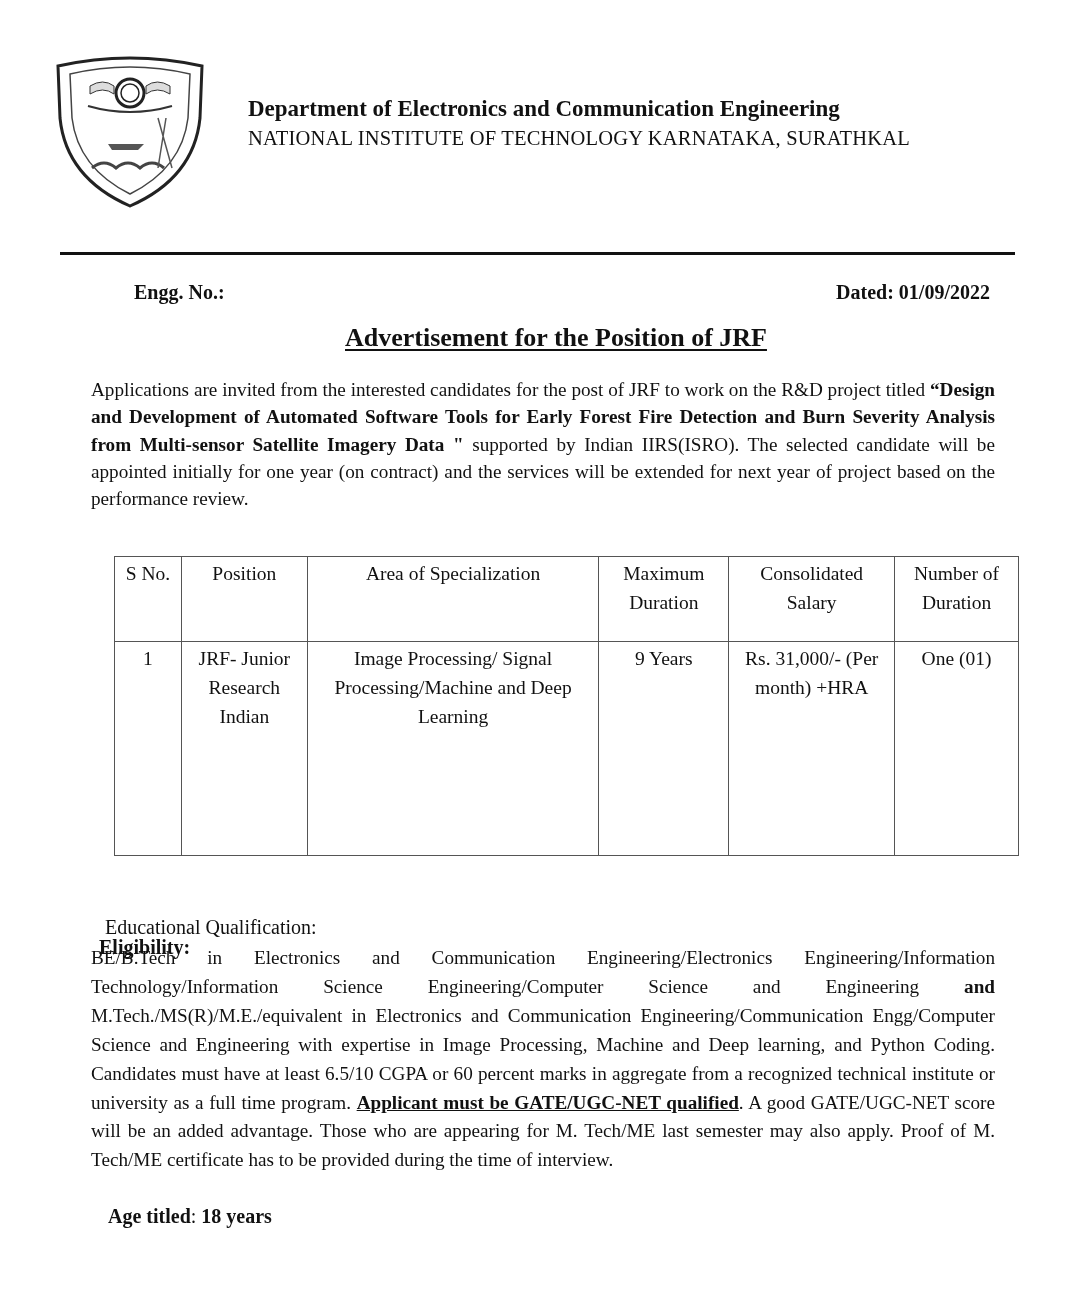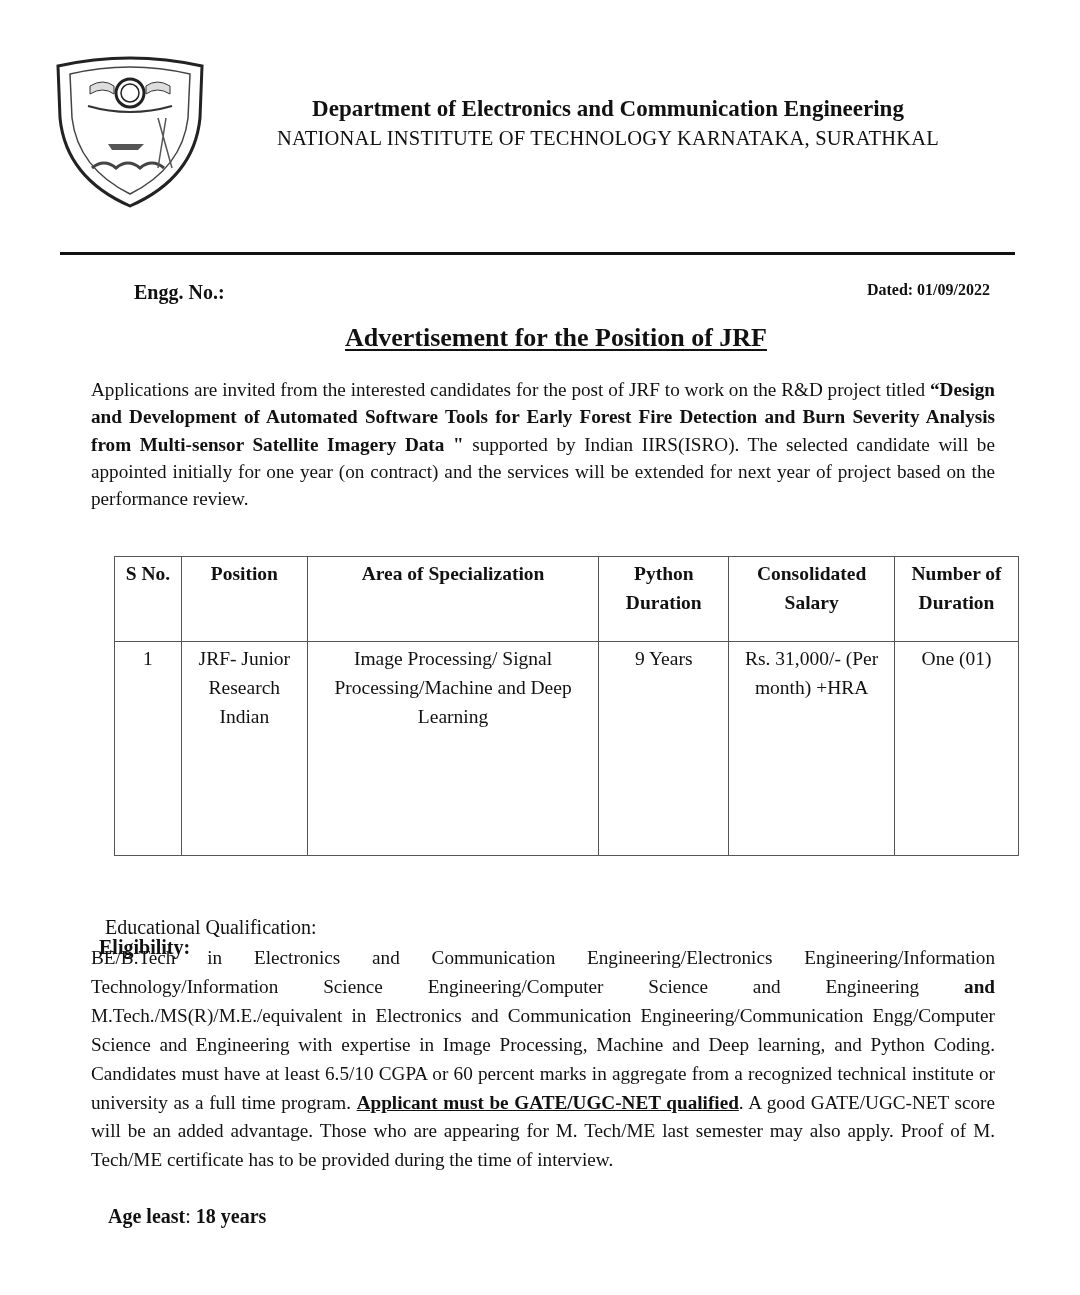--- a/index.html
+++ b/index.html
@@ -1,34 +1,34 @@
 <!DOCTYPE html>
 <html><head>
 <meta charset="utf-8">
 <style>
   html, body { margin:0; padding:0; background:#ffffff; }
   body { width:1080px; height:1295px; position:relative; overflow:hidden;
          font-family:"Liberation Serif", "DejaVu Serif", serif; color:#111; }
   .logo { position:absolute; left:48px; top:48px; width:164px; height:160px; }
-  .hdr { position:absolute; left:228px; width:760px; text-align:center; }
+  .hdr { position:absolute; left:248px; width:760px; }
   .hdr1 { top:96px; font-size:23px; font-weight:bold; }
   .hdr2 { top:127px; font-size:20.5px; letter-spacing:0.2px; }
   .rule { position:absolute; left:60px; top:252px; width:955px; height:3px; background:#111; }
   .advt { position:absolute; left:134px; top:281px; font-size:20px; font-weight:bold; }
-  .dated { position:absolute; right:90px; top:281px; font-size:16px; font-weight:bold; }
+  .dated { position:absolute; right:90px; top:281px; font-size:20px; font-weight:bold; }
   .title { position:absolute; left:0; width:1112px; top:323px; text-align:center;
            font-size:26px; font-weight:bold; text-decoration:underline; text-underline-offset:3px; }
   .para { position:absolute; left:91px; width:904px; font-size:19.2px; line-height:27.3px;
           text-align:justify; }
   .p1 { top:376px; }
   table.jobs { position:absolute; left:114px; top:556px; width:905px; border-collapse:collapse;
                font-size:19.5px; }
   table.jobs td, table.jobs th { border:1.3px solid #555; vertical-align:top; text-align:center;
                                  padding:2px 6px 0 6px; line-height:29px; }
-  table.jobs th { height:82px; font-weight:bold; }
+  table.jobs th { height:82px; font-weight:normal; }
   table.jobs td { height:211px; font-weight:normal; }
   .elig { position:absolute; left:99px; top:936px; font-size:20px; font-weight:bold; }
   .eduq { position:absolute; left:105px; top:916px; font-size:20px; font-weight:normal; }
   .p2 { top:944px; line-height:28.9px; }
   .age { position:absolute; left:108px; top:1205px; font-size:20px; }
   b.u { text-decoration:underline; }
 </style>
 </head>
 <body>
 
@@ -66,33 +66,33 @@
       <col style="width:292px">
     <col style="width:130px">
       <col style="width:166px">
       <col style="width:124px">
   </colgroup>
   <tbody>
       <tr>
     <th>S No.</th>
     <th>Position</th>
     <th>Area of Specialization</th>
-    <th>Python Duration</th>
+    <th>Maximum Duration</th>
     <th>Consolidated Salary</th>
     <th>Number of Duration</th>
   </tr>
   <tr>
     <td>1</td>
     <td>JRF- Junior Research Indian</td>
     <td>Image Processing/ Signal Processing/Machine and Deep Learning</td>
     <td>9 Years</td>
     <td>Rs. 31,000/- (Per month) +HRA</td>
     <td>One (01)</td>
   </tr>
 </tbody>
   </table>
 
 <div class="elig">Eligibility:</div>
 <div class="eduq">Educational Qualification:</div>
 
 <div class="para p2"><span>BE/B.Tech in Electronics and Communication Engineering/Electronics Engineering/Information Technology/Information Science Engineering/Computer Science and Engineering </span><b>and</b><span> M.Tech./MS(R)/M.E./equivalent in Electronics and Communication Engineering/Communication Engg/Computer Science and Engineering with expertise in Image Processing, Machine and Deep learning, and Python Coding. Candidates must have at least 6.5/10 CGPA or 60 percent marks in aggregate from a recognized technical institute or university as a full time program. </span><b class="u">Applicant must be GATE/UGC-NET qualified</b><span>. A good GATE/UGC-NET score will be an added advantage. Those who are appearing for M. Tech/ME last semester may also apply. Proof of M. Tech/ME certificate has to be provided during the time of interview.</span></div>
 
-<div class="age"><b>Age least</b><span>: </span><b>18 years</b></div>
+<div class="age"><b>Age titled</b><span>: </span><b>18 years</b></div>
 
 </body></html>

